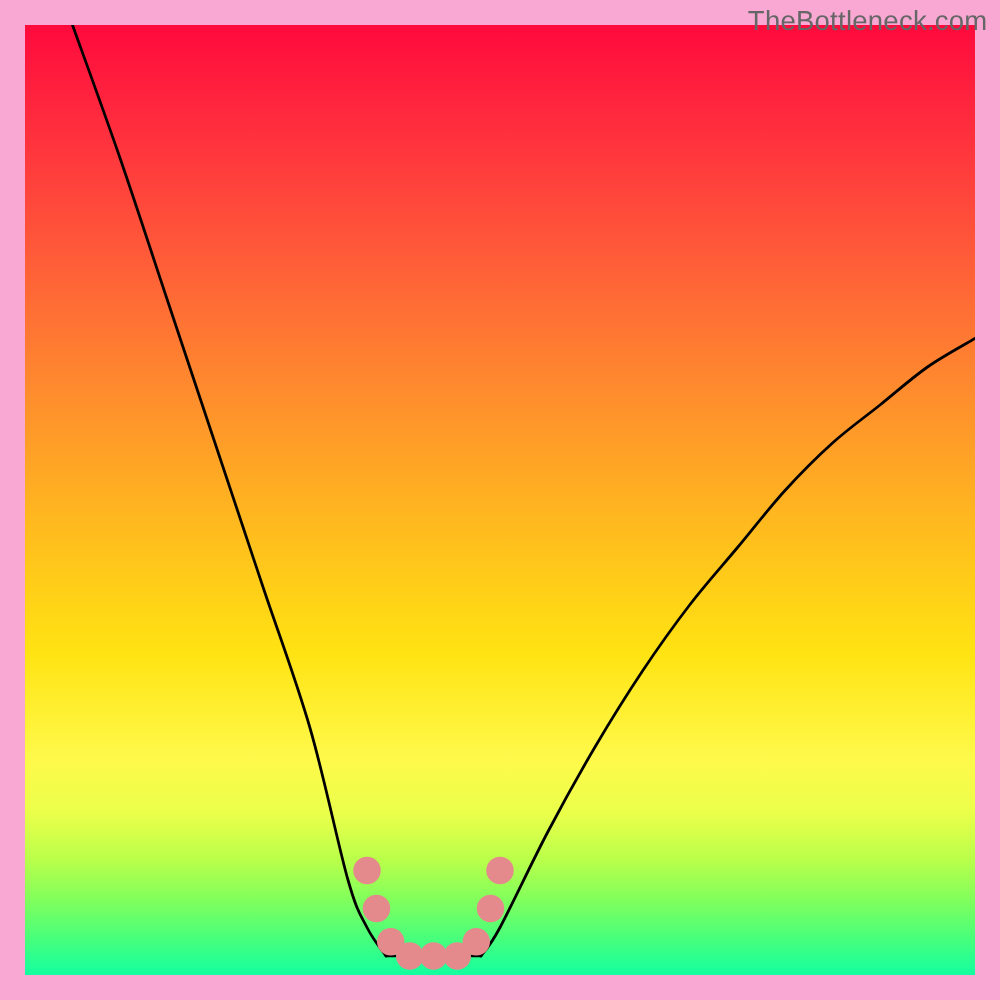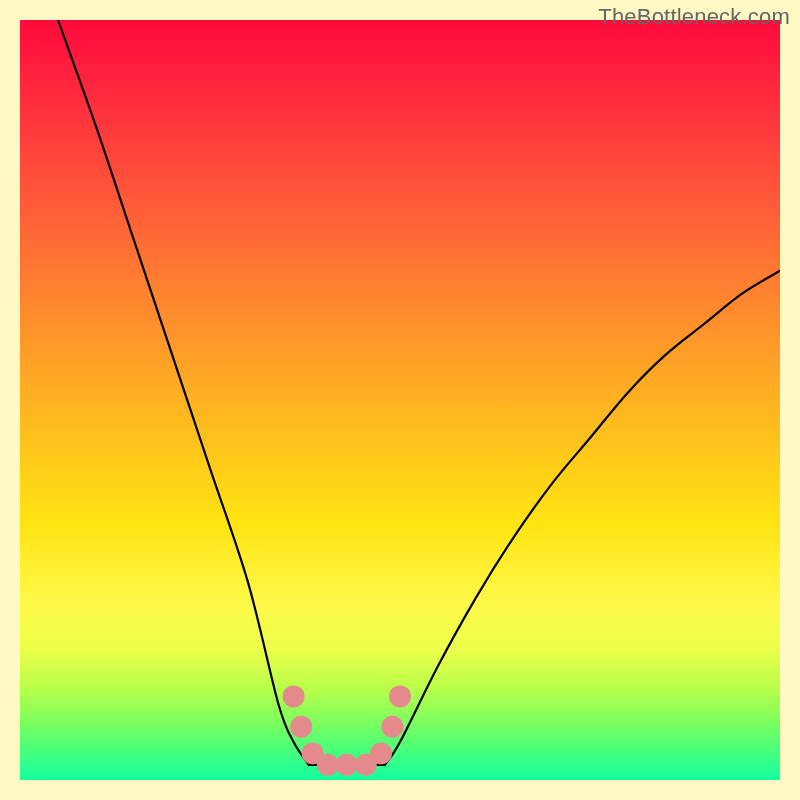--- a/index.html
+++ b/index.html
@@ -8,21 +8,21 @@
     width: 800px;
     height: 800px;
     overflow: hidden;
     background: #000;
     font-family: Arial, Helvetica, sans-serif;
   }
   .outer {
     position: relative;
     width: 800px;
     height: 800px;
-    background: #fef9c3;
+    background: #f9a8d4;
   }
   .watermark {
     position: absolute;
     top: 4px;
     right: 10px;
     color: #666;
     font-size: 22px;
     letter-spacing: 0.2px;
     z-index: 10;
   }

